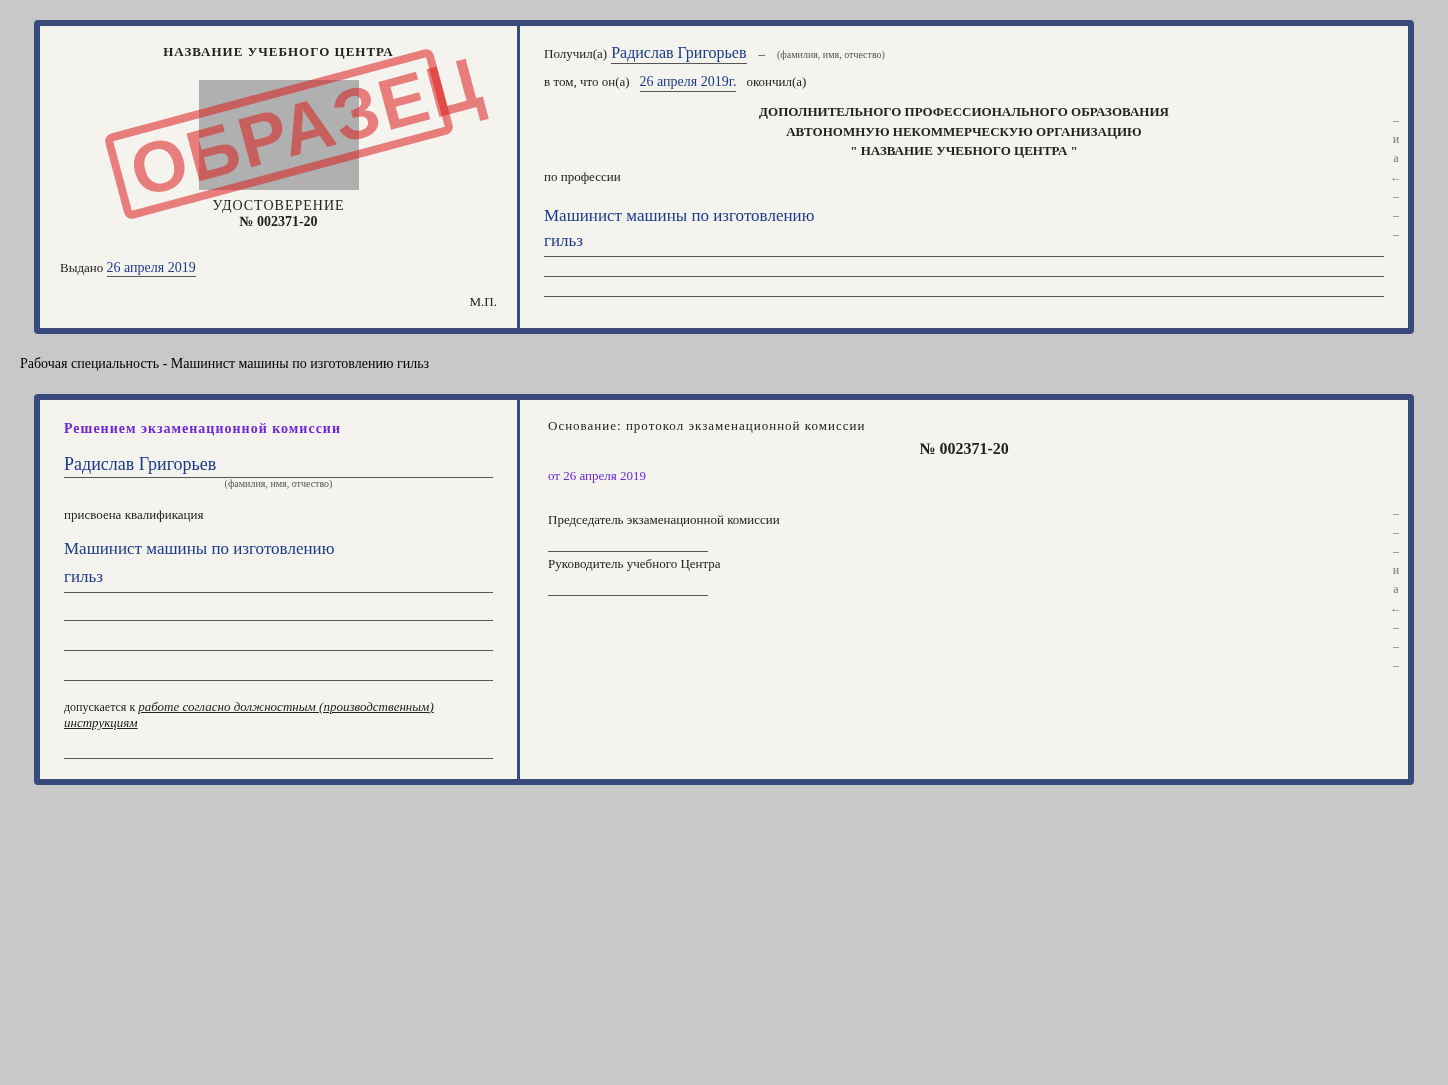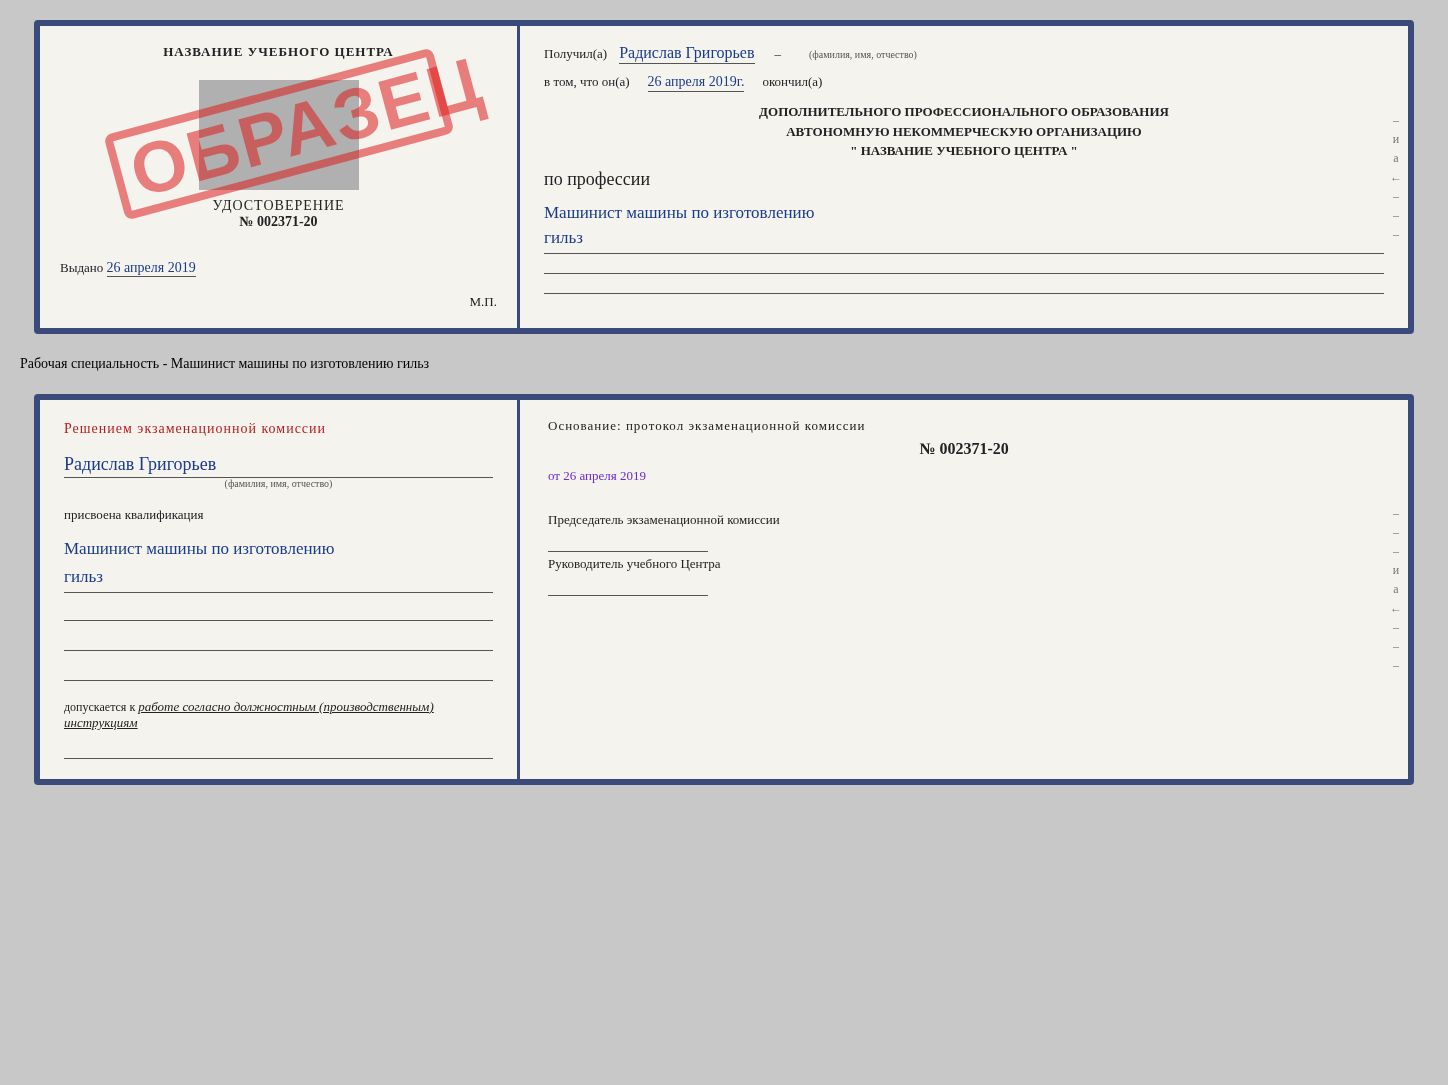--- a/index.html
+++ b/index.html
@@ -124,21 +124,21 @@
       text-align: right;
     }
 
     
     .line-row {
       display: flex;
       align-items: baseline;
       margin-bottom: 10px;
       font-size: 13px;
       color: #222;
-      gap: 12px;
+      gap: 4px;
       flex-wrap: wrap;
       text-align: center;
     }
 
     .handwritten {
       font-family: 'Segoe Script', 'Brush Script MT', cursive;
       font-size: 16px;
       color: #1a3a8a;
       border-bottom: 1px solid #555;
       padding-bottom: 1px;
@@ -154,23 +154,23 @@
       font-size: 13px;
       text-align: center;
       text-transform: uppercase;
       font-weight: bold;
       color: #222;
       line-height: 1.5;
       margin: 8px 0;
     }
 
     .profession-label {
-      font-size: 18px;
-      color: #222;
-      margin-bottom: 10px;
+      font-size: 13px;
+      color: #222;
+      margin-bottom: 18px;
     }
 
     .profession-handwritten {
       font-family: 'Segoe Script', 'Brush Script MT', cursive;
       font-size: 17px;
       color: #1a3a8a;
       line-height: 1.5;
     }
 
     .underline-row {
@@ -199,25 +199,25 @@
     }
 
     .bottom-doc .doc-right {
       display: flex;
       flex-direction: column;
       padding: 18px 28px;
     }
 
     .komissia-title {
       font-size: 14px;
-      color: #b91c1c;
+      color: #6d28d9;
       letter-spacing: 1px;
       text-align: justify;
       line-height: 1.6;
-      font-weight: normal;
+      font-weight: bold;
     }
 
     .name-block {
       margin: 6px 0;
     }
 
     .name-handwritten {
       font-family: 'Segoe Script', 'Brush Script MT', cursive;
       font-size: 18px;
       color: #1a3a8a;

